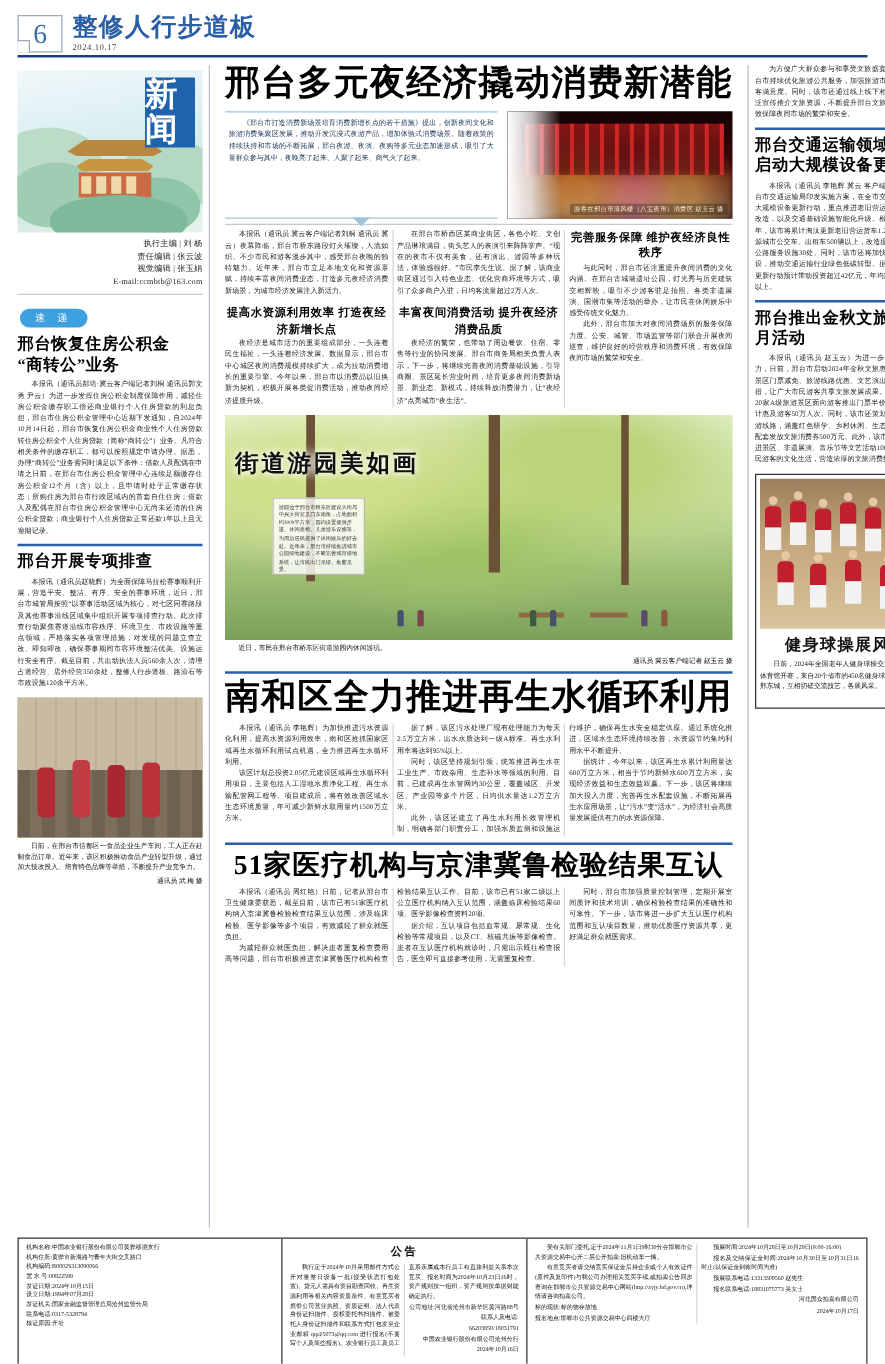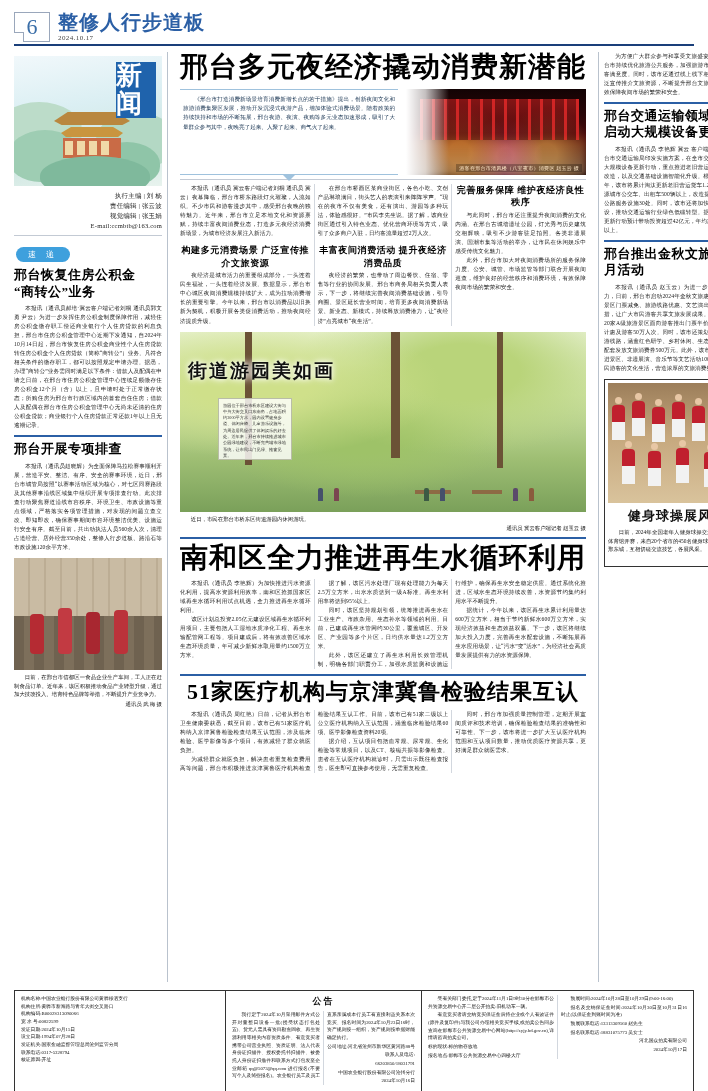--- a/index.html
+++ b/index.html
@@ -312,21 +312,21 @@
           <div class="np-glow"></div>
           <div class="np-fade-l"></div>
           <div class="np-caption">游客在邢台市清风楼（八宝夜市）消费区  赵玉云 摄</div>
         </div>
       </div>
 
       <div class="hr-thin"></div>
 
       <div class="body-txt cols3" style="text-indent:0">
         <p style="text-indent:2em">本报讯（通讯员  冀云客户端记者刘桐  通讯员  冀云）夜幕降临，邢台市桥东路段灯火璀璨，人流如织。不少市民和游客漫步其中，感受邢台夜晚的独特魅力。近年来，邢台市立足本地文化和资源禀赋，持续丰富夜间消费业态，打造多元夜经济消费新场景，为城市经济发展注入新活力。</p>
-        <div class="sub-kicker">构建多元消费场景 广泛宣传推介文旅资源</div>
+        <div class="sub-kicker">提高水资源利用效率 打造夜经济新增长点</div>
         <p style="text-indent:2em">夜经济是城市活力的重要组成部分，一头连着民生福祉，一头连着经济发展。数据显示，邢台市中心城区夜间消费规模持续扩大，成为拉动消费增长的重要引擎。今年以来，邢台市以消费品以旧换新为契机，积极开展各类促消费活动，推动夜间经济提质升级。</p>
         <p style="text-indent:2em">在邢台市桥西区某商业街区，各色小吃、文创产品琳琅满目，街头艺人的表演引来阵阵掌声。“现在的夜市不仅有美食，还有演出、游园等多种玩法，体验感很好。”市民李先生说。据了解，该商业街区通过引入特色业态、优化营商环境等方式，吸引了众多商户入驻，日均客流量超过2万人次。</p>
         <div class="sub-kicker">丰富夜间消费活动 提升夜经济消费品质</div>
         <p style="text-indent:2em">夜经济的繁荣，也带动了周边餐饮、住宿、零售等行业的协同发展。邢台市商务局相关负责人表示，下一步，将继续完善夜间消费基础设施，引导商圈、景区延长营业时间，培育更多夜间消费新场景、新业态、新模式，持续释放消费潜力，让“夜经济”点亮城市“夜生活”。</p>
         <div class="sub-kicker">完善服务保障 维护夜经济良性秩序</div>
         <p style="text-indent:2em">与此同时，邢台市还注重提升夜间消费的文化内涵。在邢台古城墙遗址公园，灯光秀与历史建筑交相辉映，吸引不少游客驻足拍照。各类非遗展演、国潮市集等活动的举办，让市民在休闲娱乐中感受传统文化魅力。</p>
         <p style="text-indent:2em">此外，邢台市加大对夜间消费场所的服务保障力度。公安、城管、市场监管等部门联合开展夜间巡查，维护良好的经营秩序和消费环境，有效保障夜间市场的繁荣和安全。</p>
       </div>
 
       <div class="park-photo">

